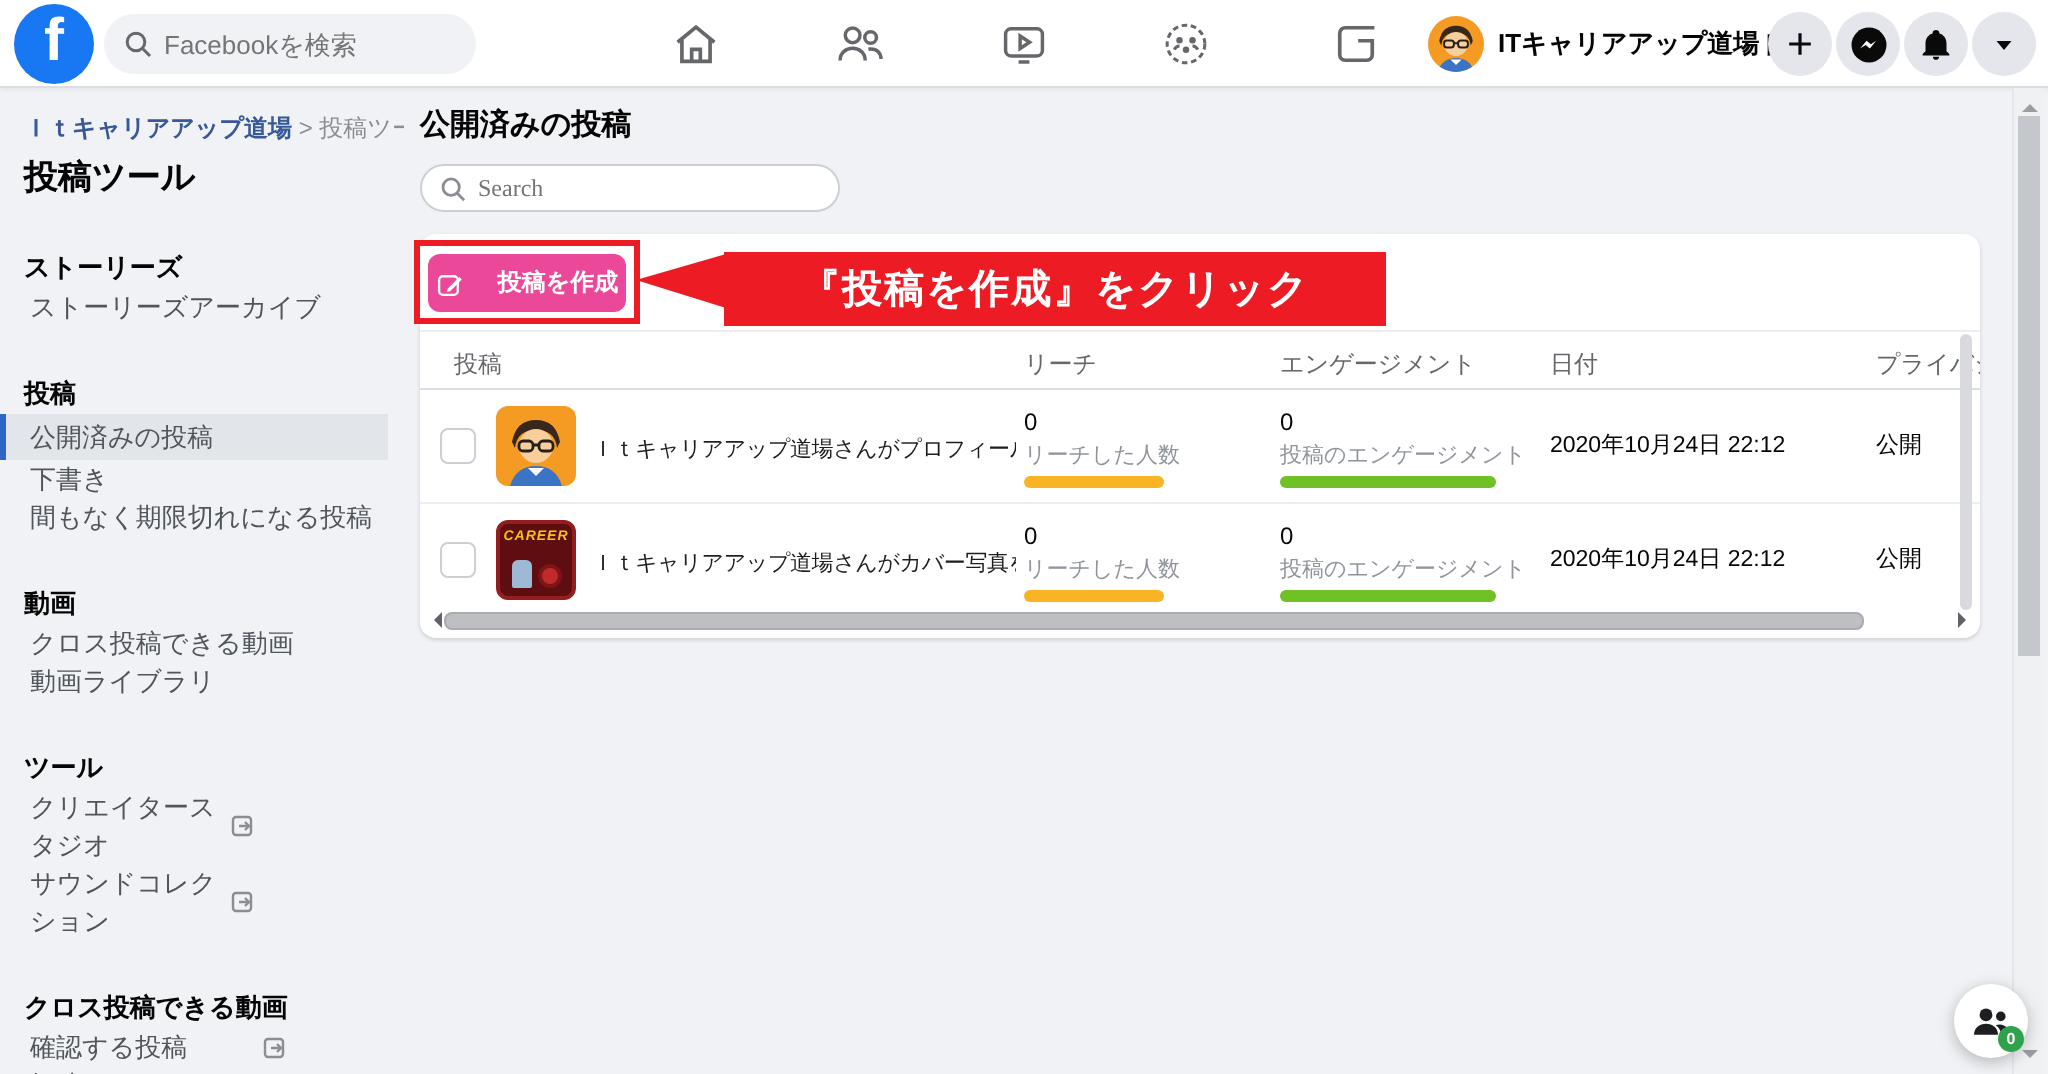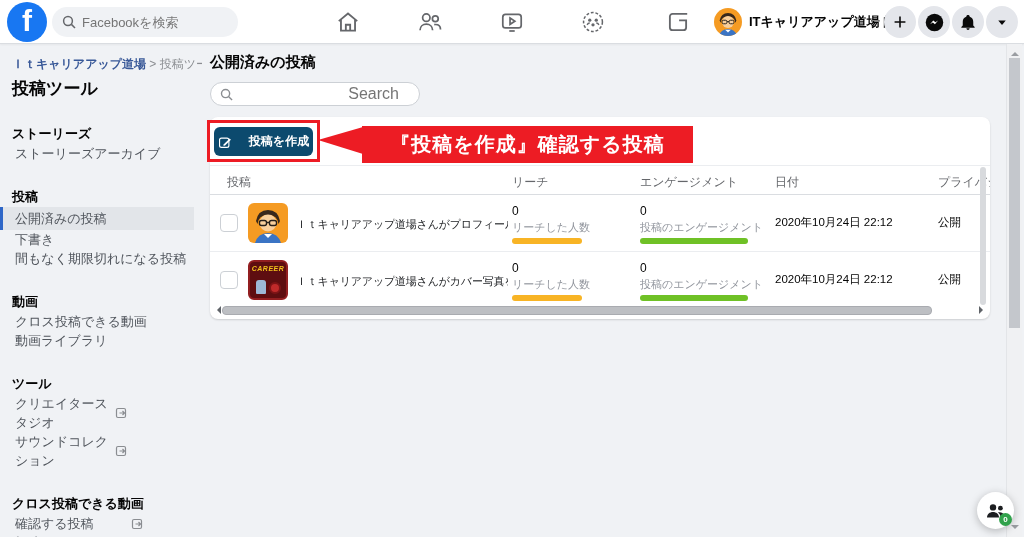--- a/index.html
+++ b/index.html
@@ -34,25 +34,25 @@
   .s-item.sel { background:#e2e5e9; border-left:3px solid #2e66c7; margin-left:-12px; padding:2px 0 2px 12px; width:194px; }
   .s-item.ext { display:flex; align-items:center; }
   .s-item.ext .lbl { width:96px; }
   .s-item.ext.wide .lbl { width:112px; white-space:nowrap; }
   .s-item.ext svg { margin-left:4px; flex:0 0 auto; }
 
   
   .m-head { position:absolute; left:210px; top:53px; font-size:15px; font-weight:bold; }
   .m-search { position:absolute; left:210px; top:82px; width:210px; height:24px; background:#fff;
               border:1px solid #ccd0d5; border-radius:14px; display:flex; align-items:center; padding:0 9px; gap:6px; }
-  .m-search input { border:none; outline:none; font-size:16px; color:#8a8d91; width:160px; background:transparent; font-family:Liberation Sans, sans-serif;text-align:right; }
+  .m-search input { border:none; outline:none; font-size:12px; color:#8a8d91; width:160px; background:transparent; font-family:Liberation Serif, serif; }
 
   .card { position:absolute; left:210px; top:117px; width:780px; height:202px; background:#fff;
           border-radius:8px; box-shadow:0 1px 2px rgba(0,0,0,.15); overflow:hidden; }
-  .create-btn { position:absolute; left:4px; top:10px; width:99px; height:29px; background:#0c4a6e; color:#fff;
+  .create-btn { position:absolute; left:4px; top:10px; width:99px; height:29px; background:#ec4899; color:#fff;
                 border:none; border-radius:6px; font-size:12px; font-weight:bold; display:flex; align-items:center;
                 justify-content:center; gap:17px; cursor:pointer; font-family:Liberation Serif, serif; }
   .thead { position:absolute; left:0; top:48px; width:780px; height:30px; border-top:1px solid #ebedf0; border-bottom:1px solid #dadde1; }
   .th { position:absolute; top:8px; font-size:12px; color:#65676b; white-space:nowrap; }
   .row { position:absolute; left:0; width:780px; height:56px; cursor:pointer; }
   .row1 { top:78px; } .row2 { top:134px; border-top:1px solid #ebedf0; }
   .cbx { position:absolute; left:10px; top:19px; width:18px; height:18px; border:1.5px solid #ccd0d5; border-radius:4px; background:#fff; cursor:pointer; }
   .thumb { position:absolute; left:38px; top:8px; width:40px; height:40px; border-radius:6px; overflow:hidden; }
   .thumb-career { background:#5e0e10; border:2px solid #921e20; }
   .career-txt { color:#f2c21c; font-size:7px; font-weight:bold; font-style:italic; text-align:center; padding-top:3px; letter-spacing:.5px; }
@@ -345,21 +345,21 @@
     <span class="h-thumb"></span>
     <span class="h-arrow r"></span>
   </div>
 </div>
 
 <div class="anno-rect"></div>
 <svg class="anno-tri" width="45" height="27" viewBox="0 0 45 27">
     <polygon points="0,13 45,0 45,27" fill="#ed1c24"></polygon>
   </svg>
 <div class="anno-banner">
-  <span>『投稿を作成』確認する投稿</span>
+  <span>『投稿を作成』をクリック</span>
 </div>
 
 <div class="float-btn">
   <svg width="21" height="20" viewBox="0 0 21 20">
       <g fill="#1c1e21">
         <circle cx="8" cy="6.4" r="3.2"></circle>
         <path d="M2 16.4c0-3.3 2.7-5.5 6-5.5s6 2.2 6 5.5z"></path>
         <circle cx="15.4" cy="7.2" r="2.4"></circle>
         <path d="M15 11.2c2.7.2 4.8 2 4.8 5h-4.2c-.3-2-1.2-3.8-2.8-4.6.7-.3 1.4-.4 2.2-.4z"></path>
       </g>

